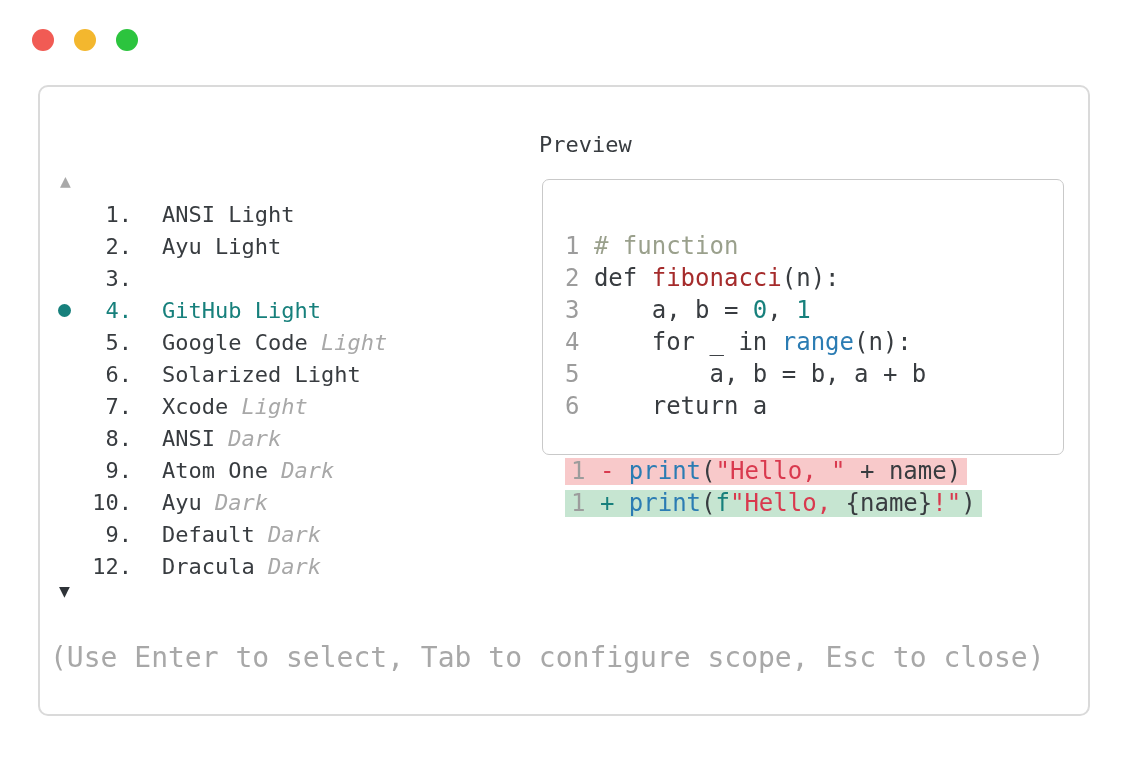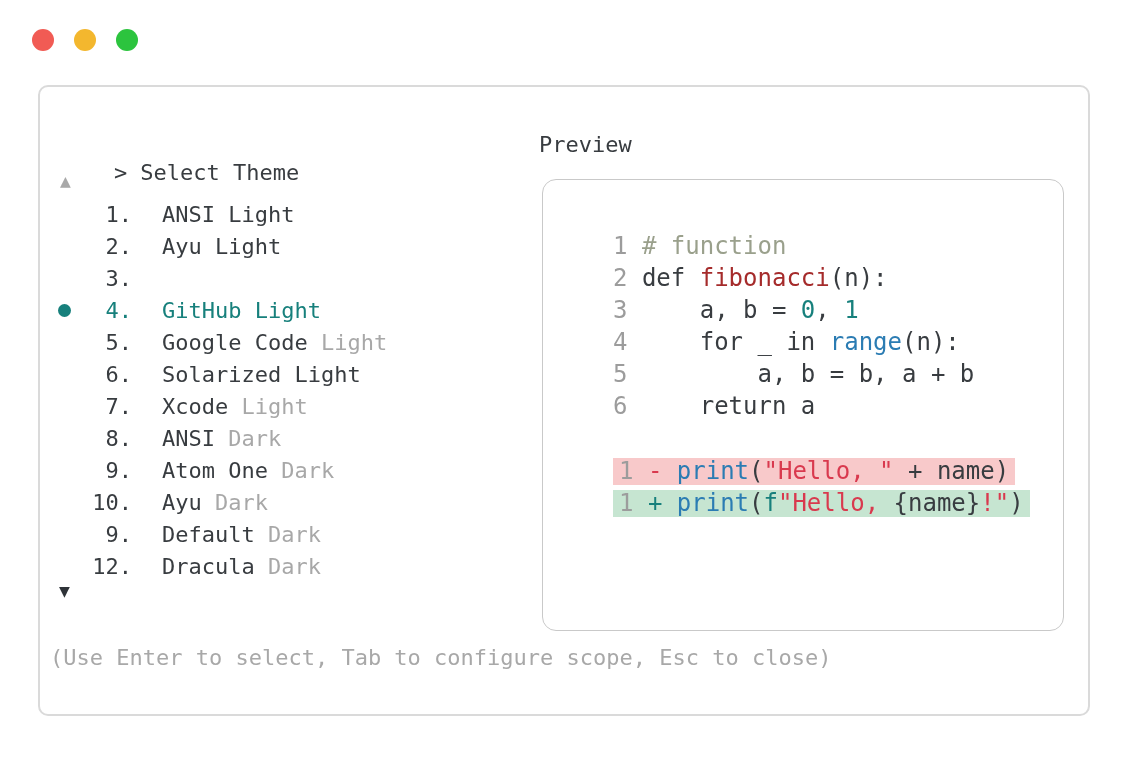--- a/index.html
+++ b/index.html
@@ -35,29 +35,29 @@
     color:#2e3338;}
 
   .theme-list{position:absolute;left:12px;top:111px;width:470px;}
   .theme-item{display:flex;align-items:center;height:32px;font-size:22px;white-space:pre;
     cursor:pointer;}
   .theme-item .marker{width:30px;display:flex;align-items:center;}
   .theme-item .dot{width:13px;height:13px;border-radius:50%;background:var(--accent-teal);
     margin-left:6px;}
   .theme-item .num{width:50px;text-align:right;color:var(--text-dark);}
   .theme-item .name{margin-left:30px;color:var(--text-dark);}
-  .theme-item .variant{color:var(--muted-gray);}
+  .theme-item .variant{color:var(--muted-gray);font-style:italic;}
   .theme-item.selected .num,.theme-item.selected .name,
   .theme-item.selected .variant{color:var(--accent-teal);}
 
-  .footer-hint{position:absolute;left:10px;top:555px;font-size:22px;line-height:32px;
+  .footer-hint{position:absolute;left:10px;top:555px;font-size:28px;line-height:32px;
     color:var(--muted-gray);white-space:pre;}
 
-  .preview-box{position:absolute;left:502px;top:92px;width:522px;height:452px;
-    background:#ffffff;border:1.5px solid var(--preview-border);border-radius:14px;padding-left:48px;}
+  .preview-box{position:absolute;left:502px;top:92px;width:522px;height:276px;
+    background:#ffffff;border:1.5px solid var(--preview-border);border-radius:7px;}
   .code{padding:50px 0 0 22px;font-size:24px;}
   .code-line{height:32px;line-height:32px;white-space:pre;}
   .code-line .ln,.diff-row .ln{color:var(--line-number-gray);}
 
   .seg-plain{color:var(--text-dark);}
   .seg-comment{color:var(--comment-gray);}
   .seg-function{color:var(--function-red);}
   .seg-number{color:var(--accent-teal);}
   .seg-builtin{color:var(--builtin-blue);}
   .seg-string{color:var(--string-red);}
@@ -73,23 +73,20 @@
 <body>
 
 <div class="traffic-lights">
   <span class="light close"></span>
   <span class="light minimize"></span>
   <span class="light zoom"></span>
 </div>
 
 <div class="panel">
 
-  <div class="title-row">
-    <span class="prompt">&gt;</span><span>Select Theme</span>
-  </div>
 
   <div class="preview-label">Preview</div>
 
   <div class="scroll-up">▲</div>
 
   <div class="theme-list">
       <div class="theme-item"><span class="marker"></span><span class="num">1.</span><span class="name">ANSI Light</span></div>
       <div class="theme-item"><span class="marker"></span><span class="num">2.</span><span class="name">Ayu Light</span></div>
       <div class="theme-item"><span class="marker"></span><span class="num">3.</span></div>
       <div class="theme-item selected"><span class="marker"><span class="dot"></span></span><span class="num">4.</span><span class="name">GitHub Light</span></div>

